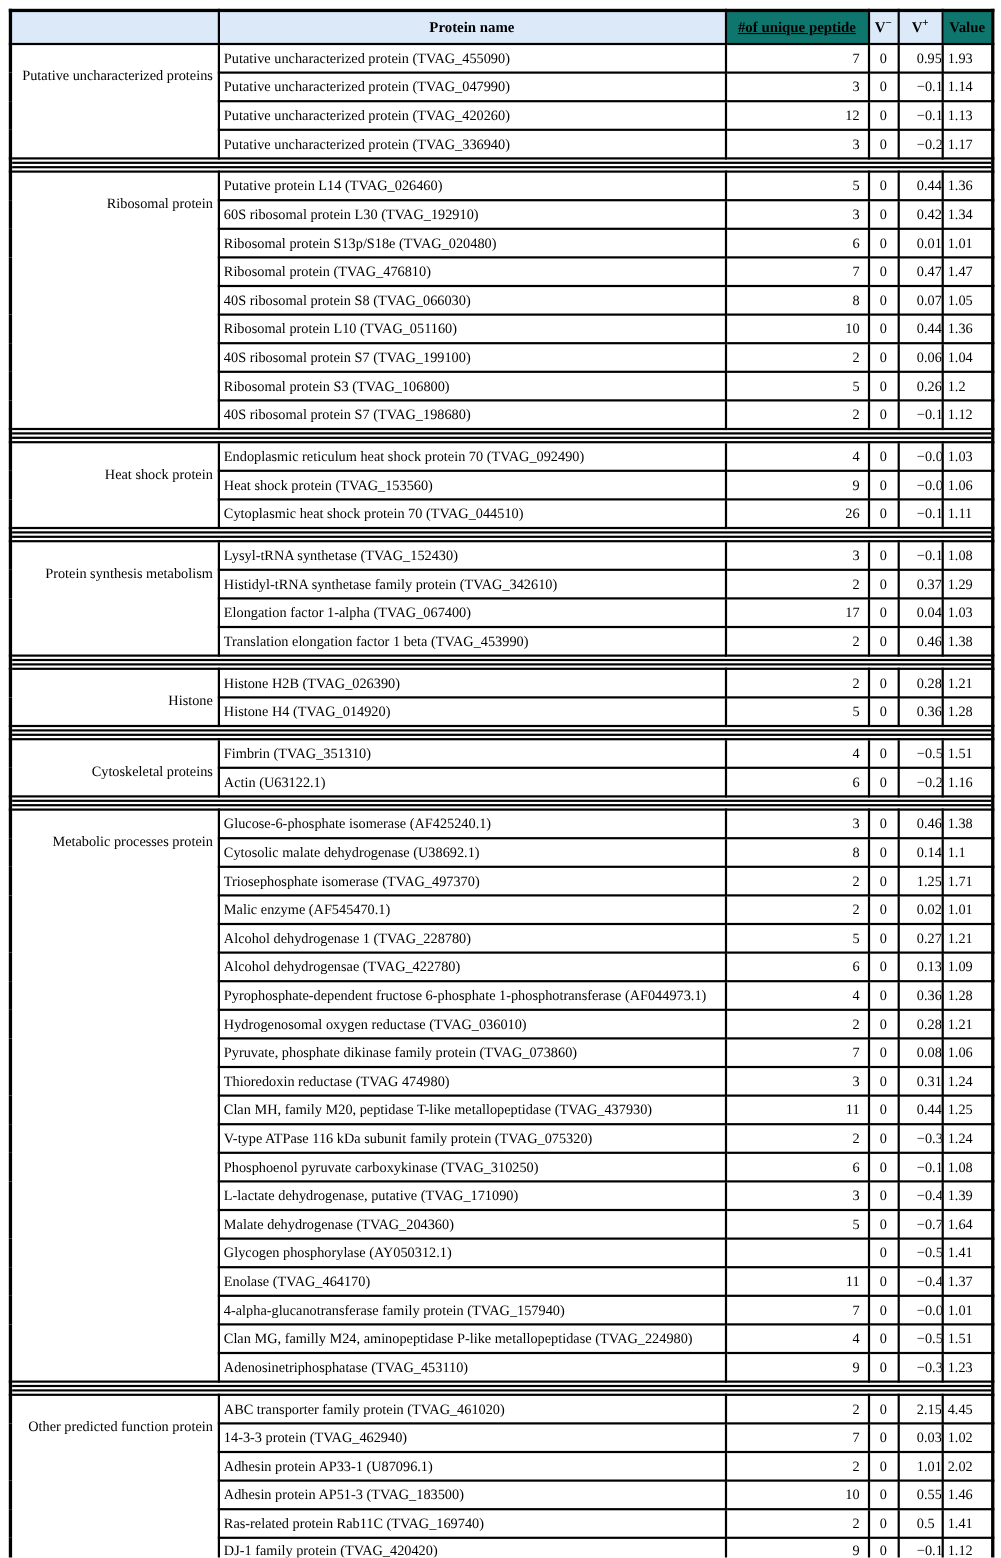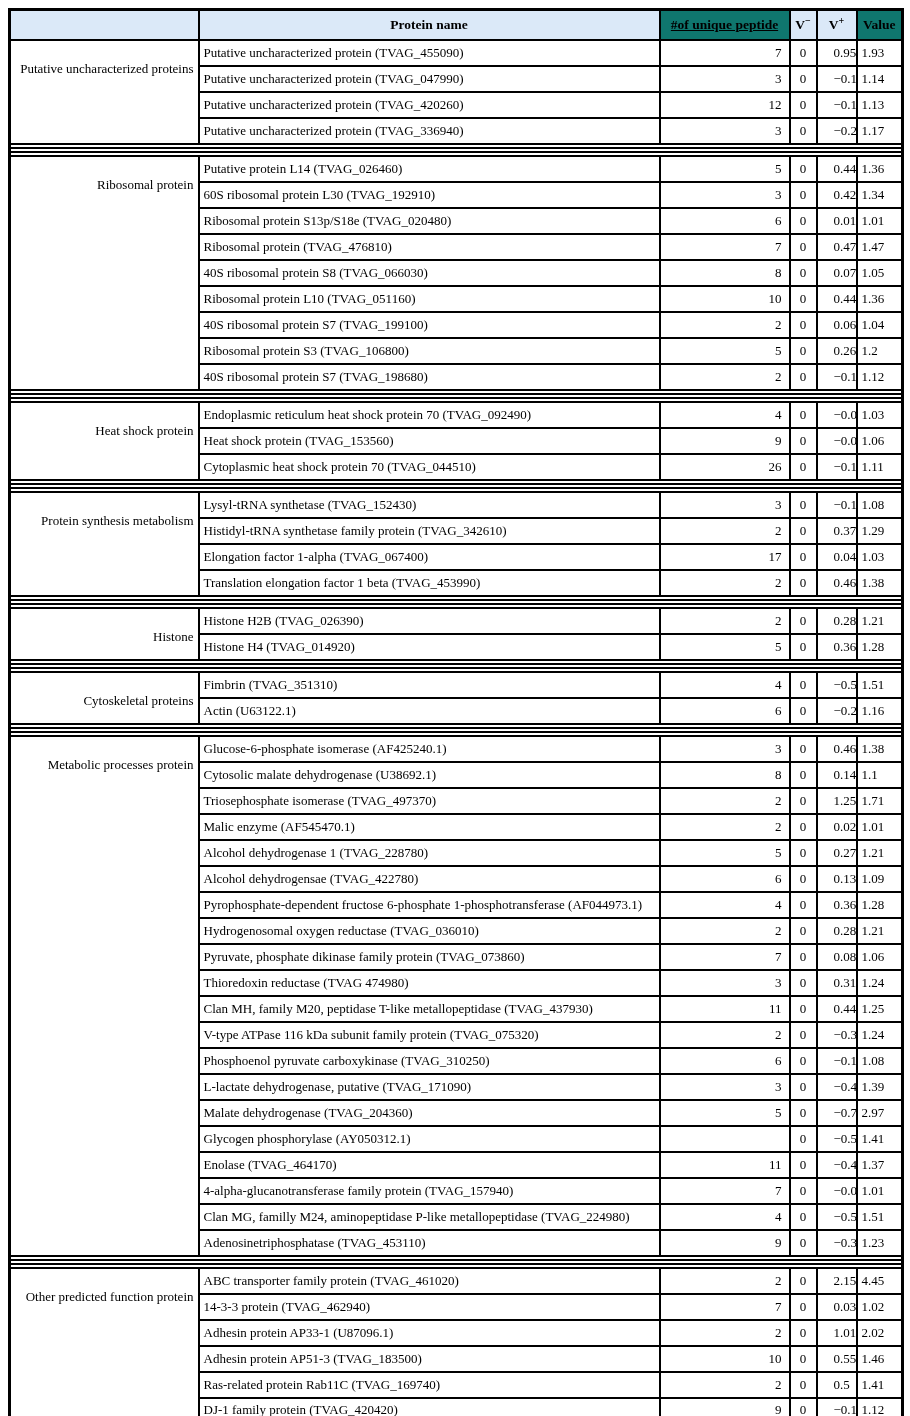--- a/index.html
+++ b/index.html
@@ -410,21 +410,21 @@
           <td class="pep-cell">3</td>
           <td class="vminus-cell">0</td>
           <td class="vplus-cell">−0.48</td>
           <td class="value-cell">1.39</td>
         </tr>
         <tr class="data-row">
           <td class="name-cell">Malate dehydrogenase (TVAG_204360)</td>
           <td class="pep-cell">5</td>
           <td class="vminus-cell">0</td>
           <td class="vplus-cell">−0.71</td>
-          <td class="value-cell">2.97</td>
+          <td class="value-cell">1.64</td>
         </tr>
         <tr class="data-row">
           <td class="name-cell">Glycogen phosphorylase (AY050312.1)</td>
           <td class="pep-cell"></td>
           <td class="vminus-cell">0</td>
           <td class="vplus-cell">−0.5</td>
           <td class="value-cell">1.41</td>
         </tr>
         <tr class="data-row">
           <td class="name-cell">Enolase (TVAG_464170)</td>

